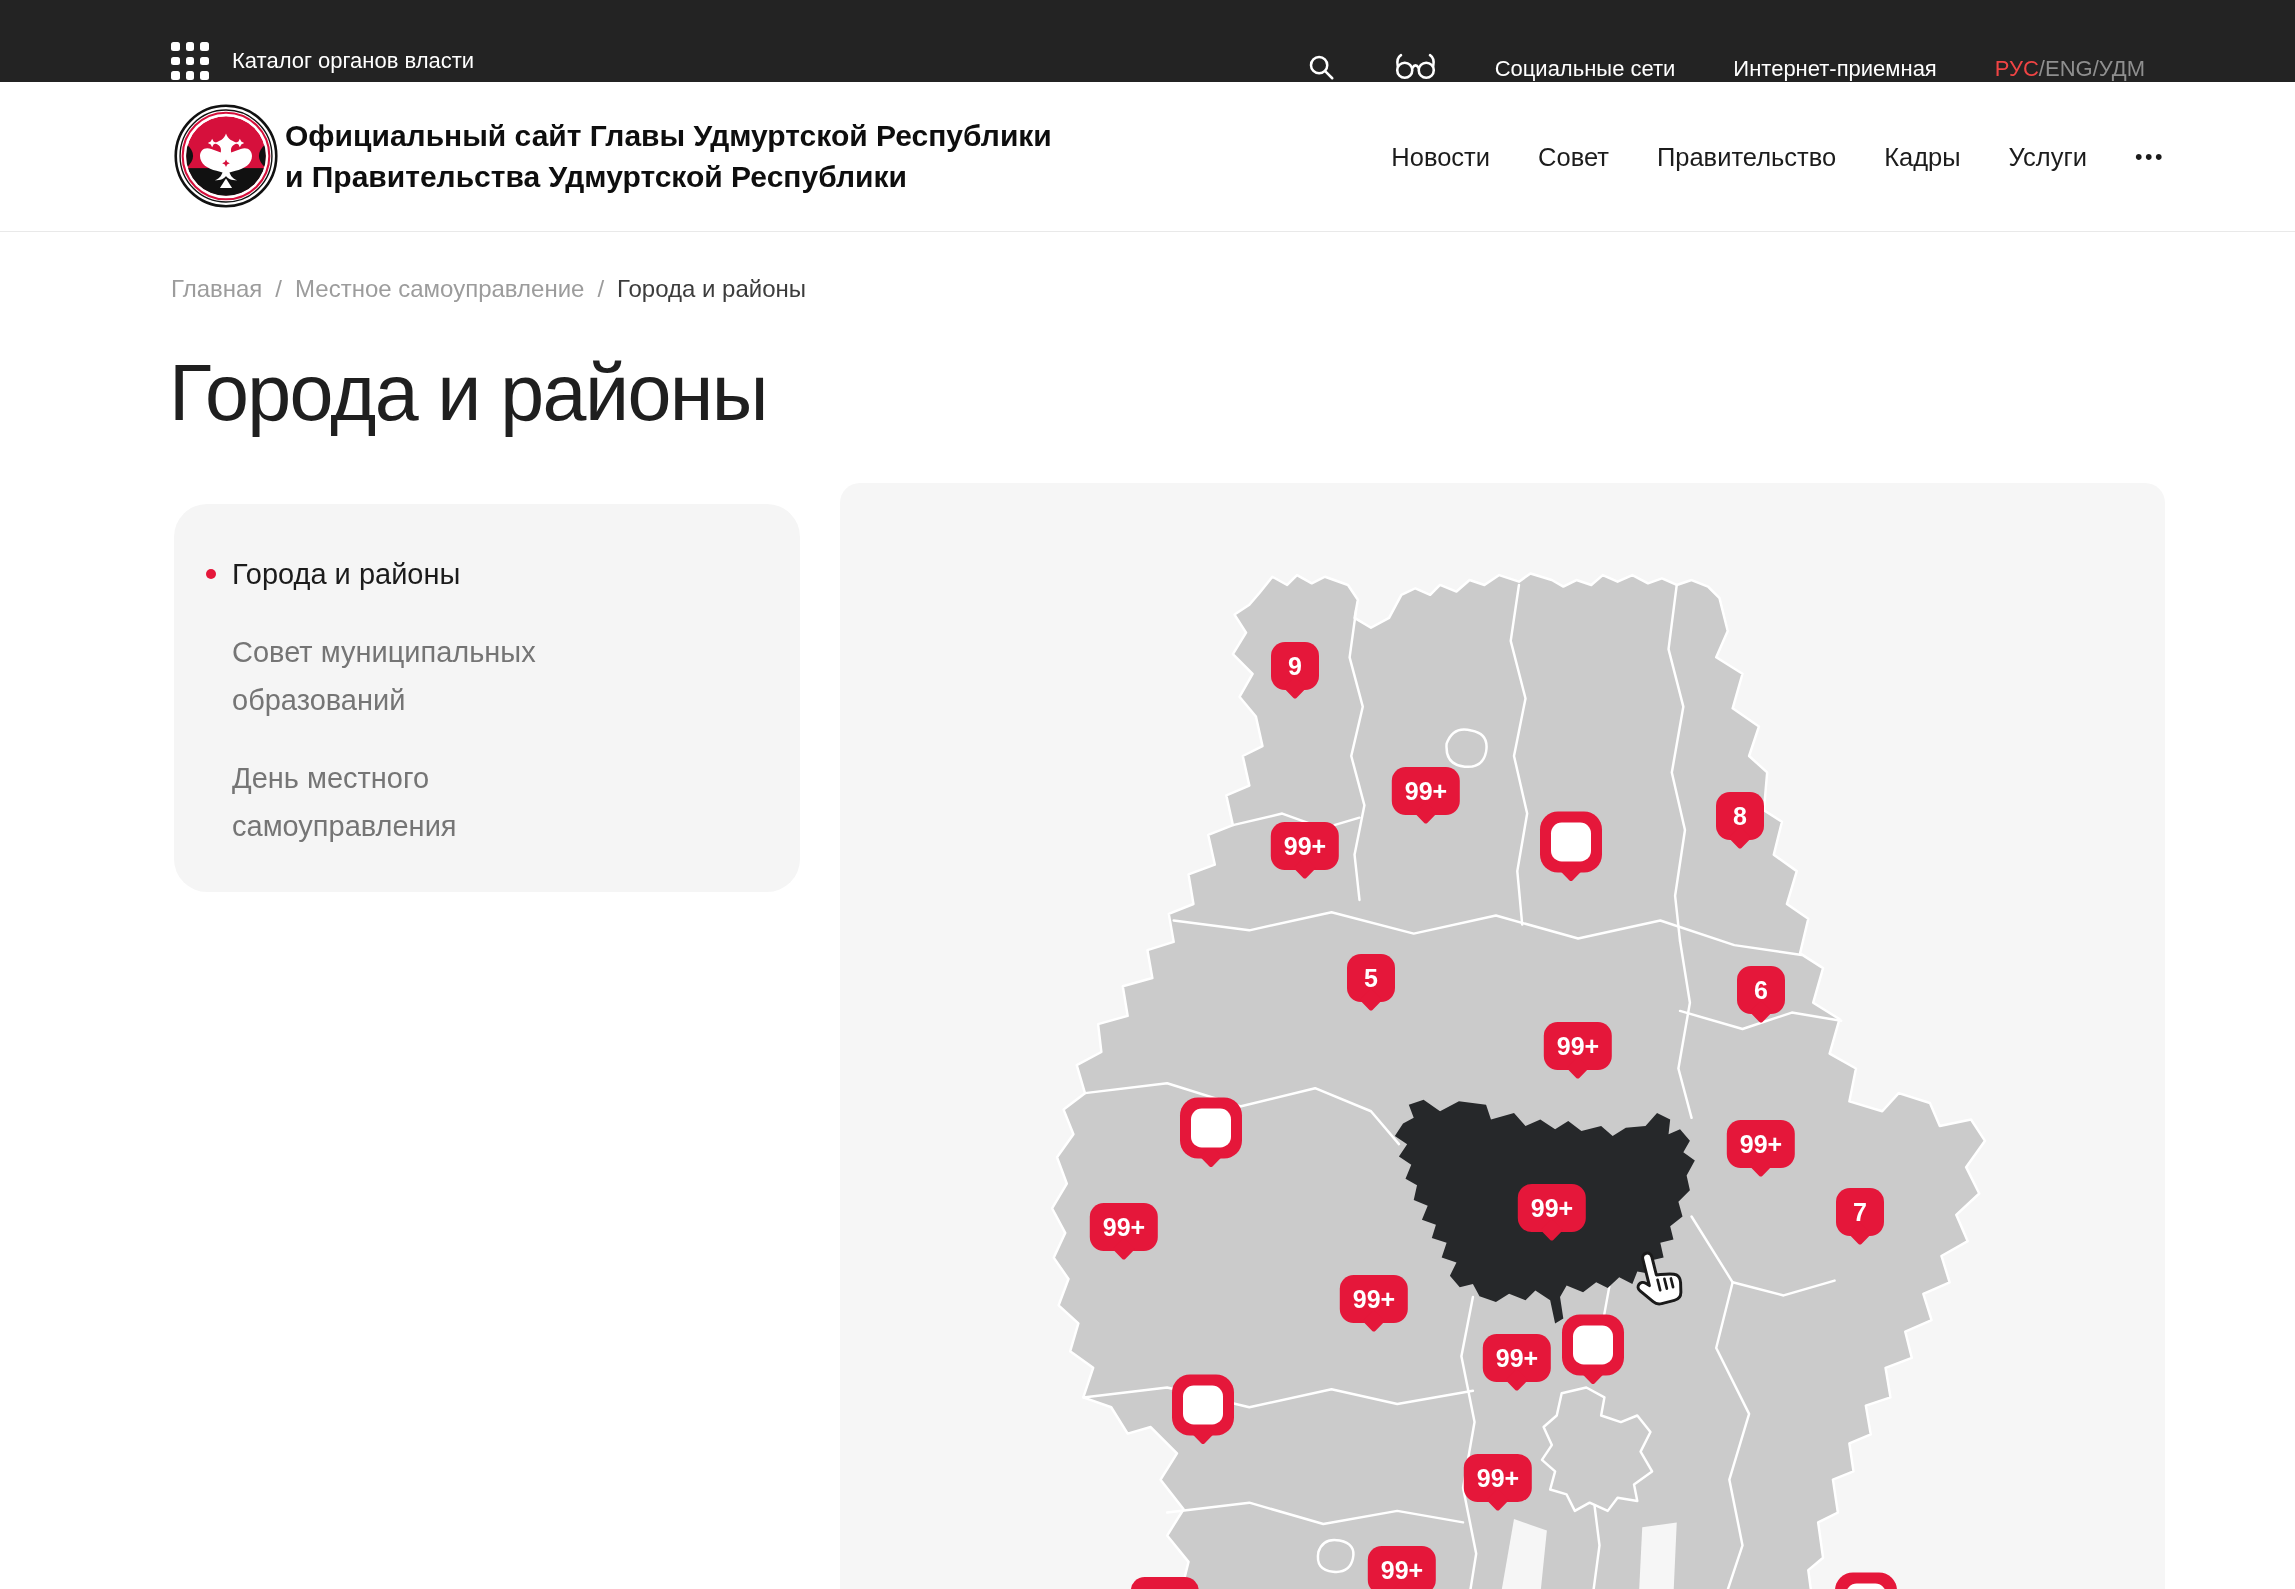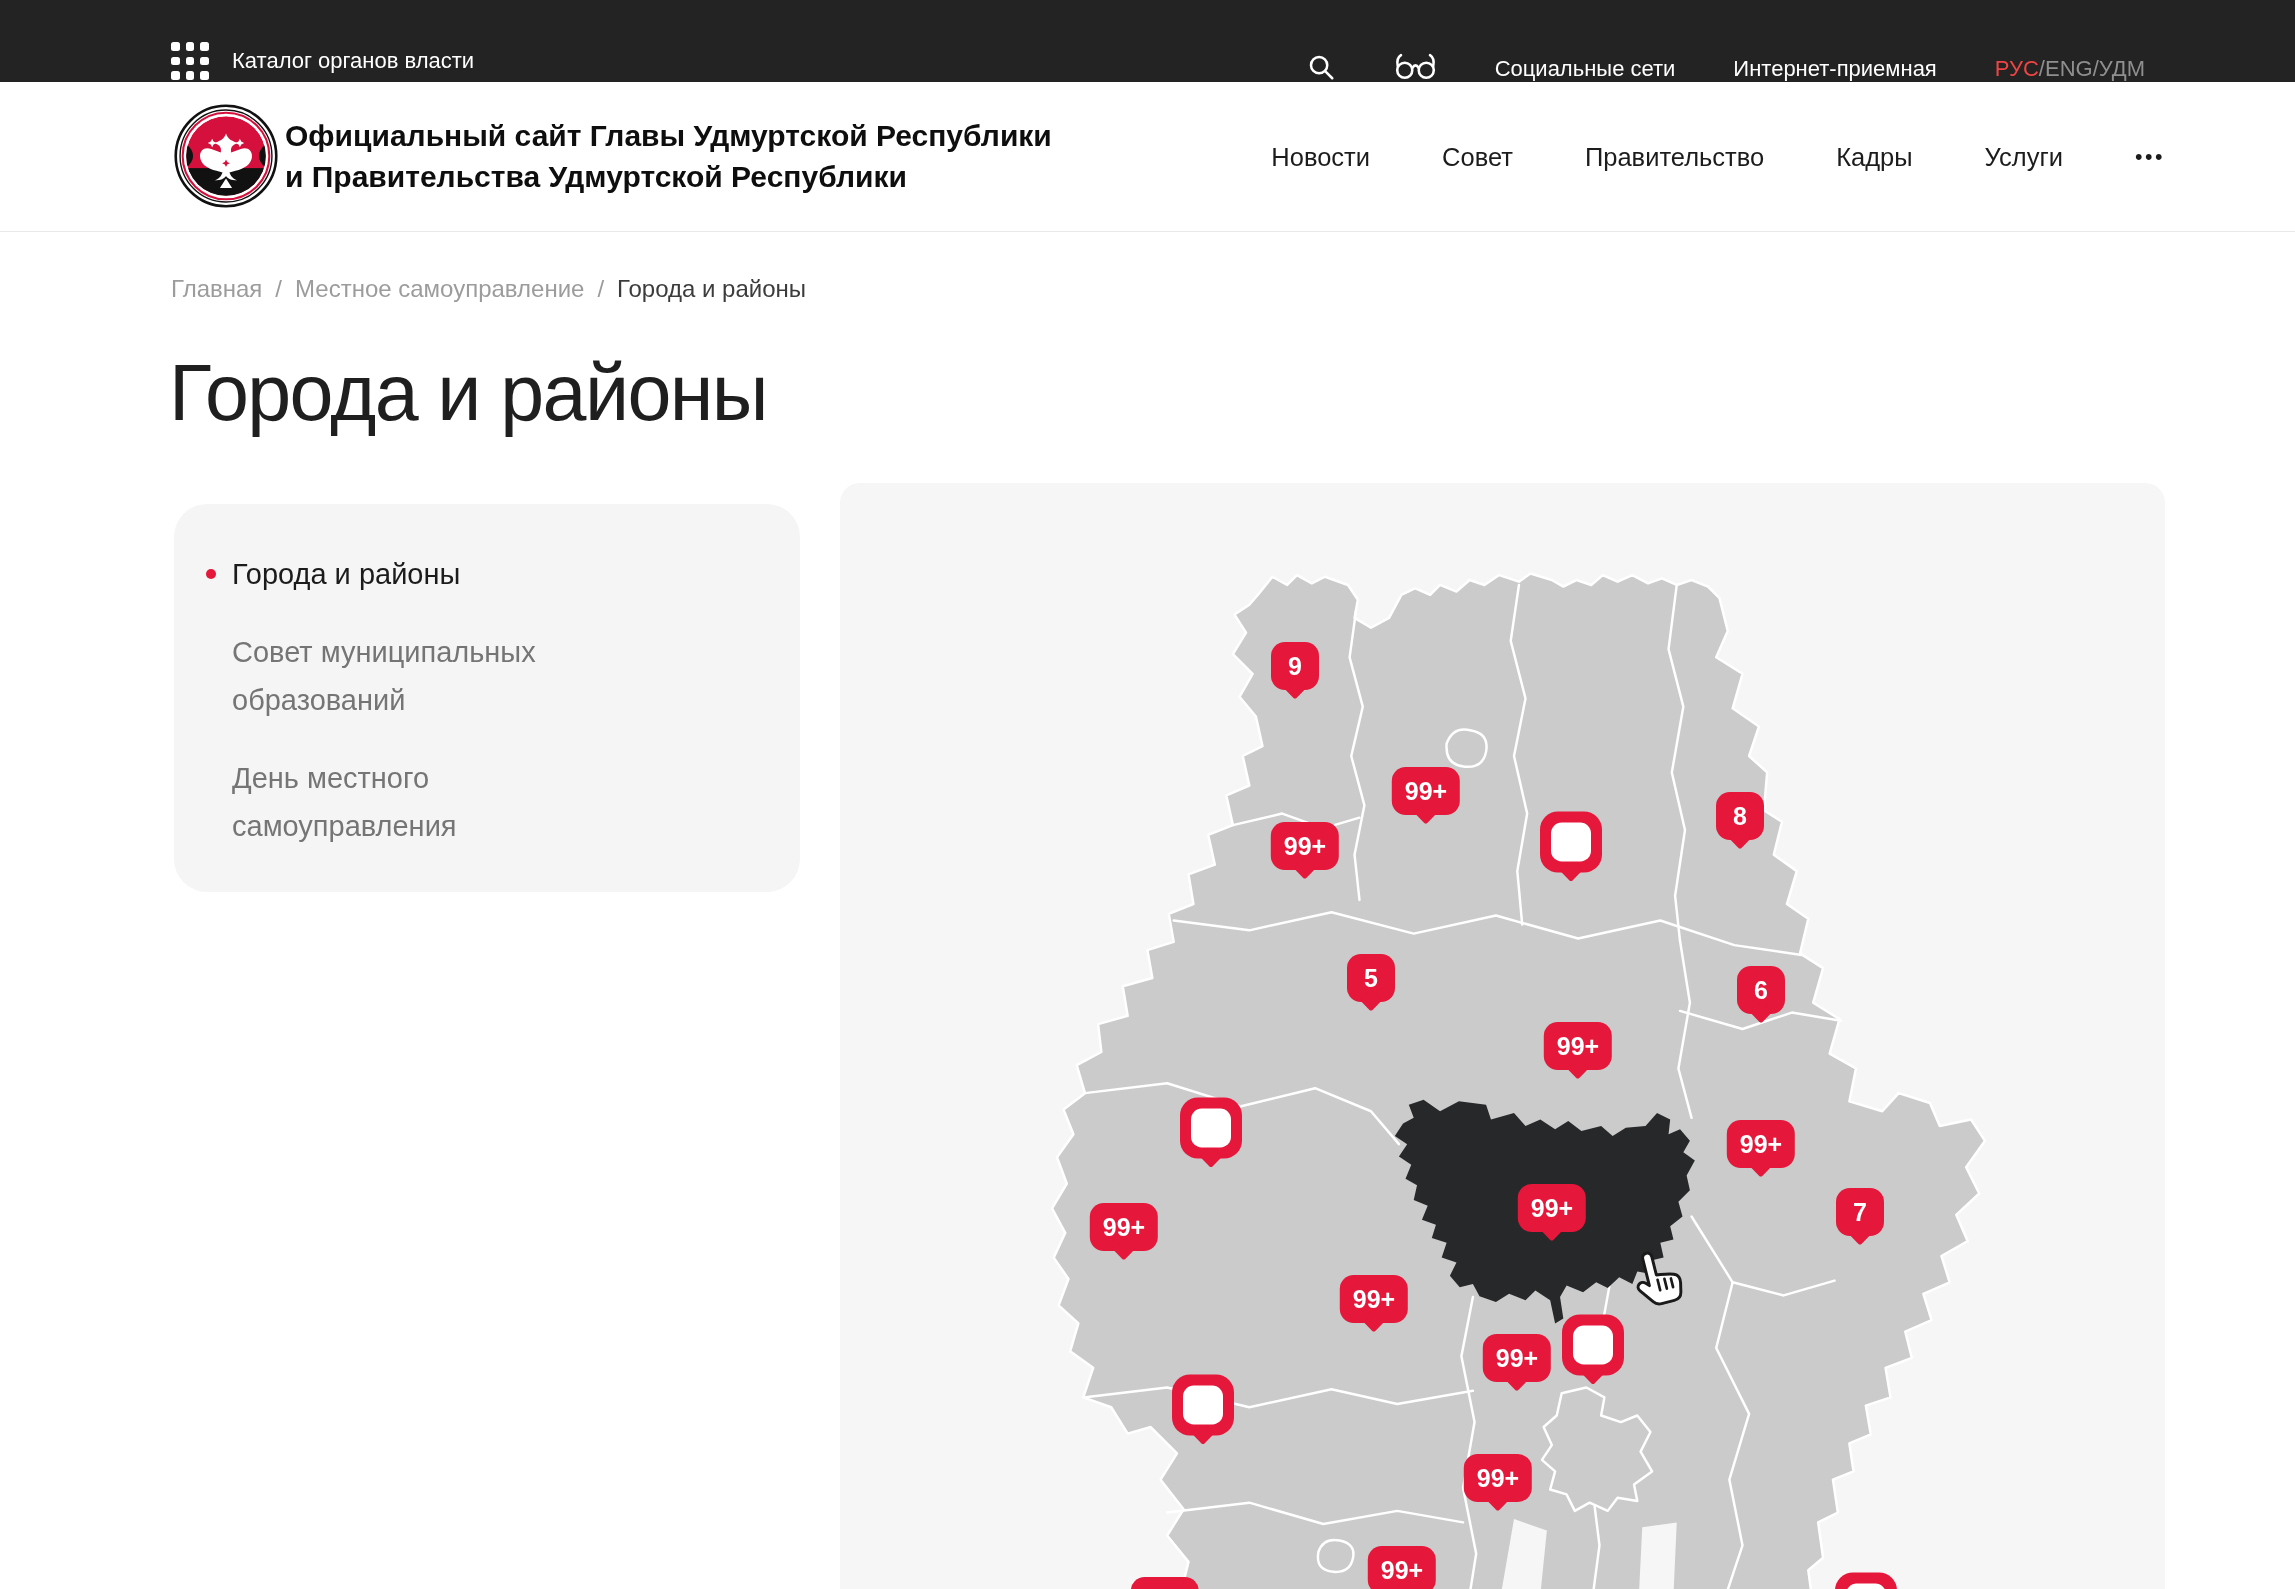--- a/index.html
+++ b/index.html
@@ -17,21 +17,21 @@
   .tb-right{position:absolute;right:150px;top:0;height:82px;display:flex;align-items:flex-end;gap:58px;}
   .tb-link{color:#ffffff;font-size:22px;cursor:pointer;white-space:nowrap;}
   .tb-ico{display:flex;align-items:center;cursor:pointer;}
   .lang{font-size:22px;white-space:nowrap;cursor:pointer;}
   .lang .cur{color:#ef4444;}
   .lang .dim{color:#8f8f8f;}
   
   .header{position:absolute;left:0;top:82px;width:2295px;height:150px;background:#fff;border-bottom:1.6px solid #e9e9e9;box-sizing:border-box;}
   .logo{position:absolute;left:174px;top:22px;width:104px;height:104px;cursor:pointer;}
   .site-title{position:absolute;left:285px;top:33px;font-size:30px;line-height:41px;font-weight:700;color:#0e0e0e;}
-  .nav{position:absolute;right:130px;top:0;height:150px;display:flex;align-items:center;gap:72px;justify-content:flex-end;}
+  .nav{position:absolute;right:130px;top:0;height:150px;display:flex;align-items:center;gap:48px;justify-content:flex-end;}
   .nav-item{font-size:25.5px;color:#1c1c1c;cursor:pointer;white-space:nowrap;}
   .nav-more{font-size:21.4px;letter-spacing:2.5px;color:#1c1c1c;cursor:pointer;}
   
   .breadcrumb{position:absolute;left:171px;top:275px;font-size:24px;color:#9c9c9c;display:flex;gap:13px;}
   .bc-link{color:#9c9c9c;cursor:pointer;}
   .bc-sep{color:#9c9c9c;}
   .bc-current{color:#3c3c3c;}
   
   .page-title{position:absolute;left:169px;top:347px;font-size:79px;font-weight:500;letter-spacing:-1.6px;color:#1f1f1f;}
   

